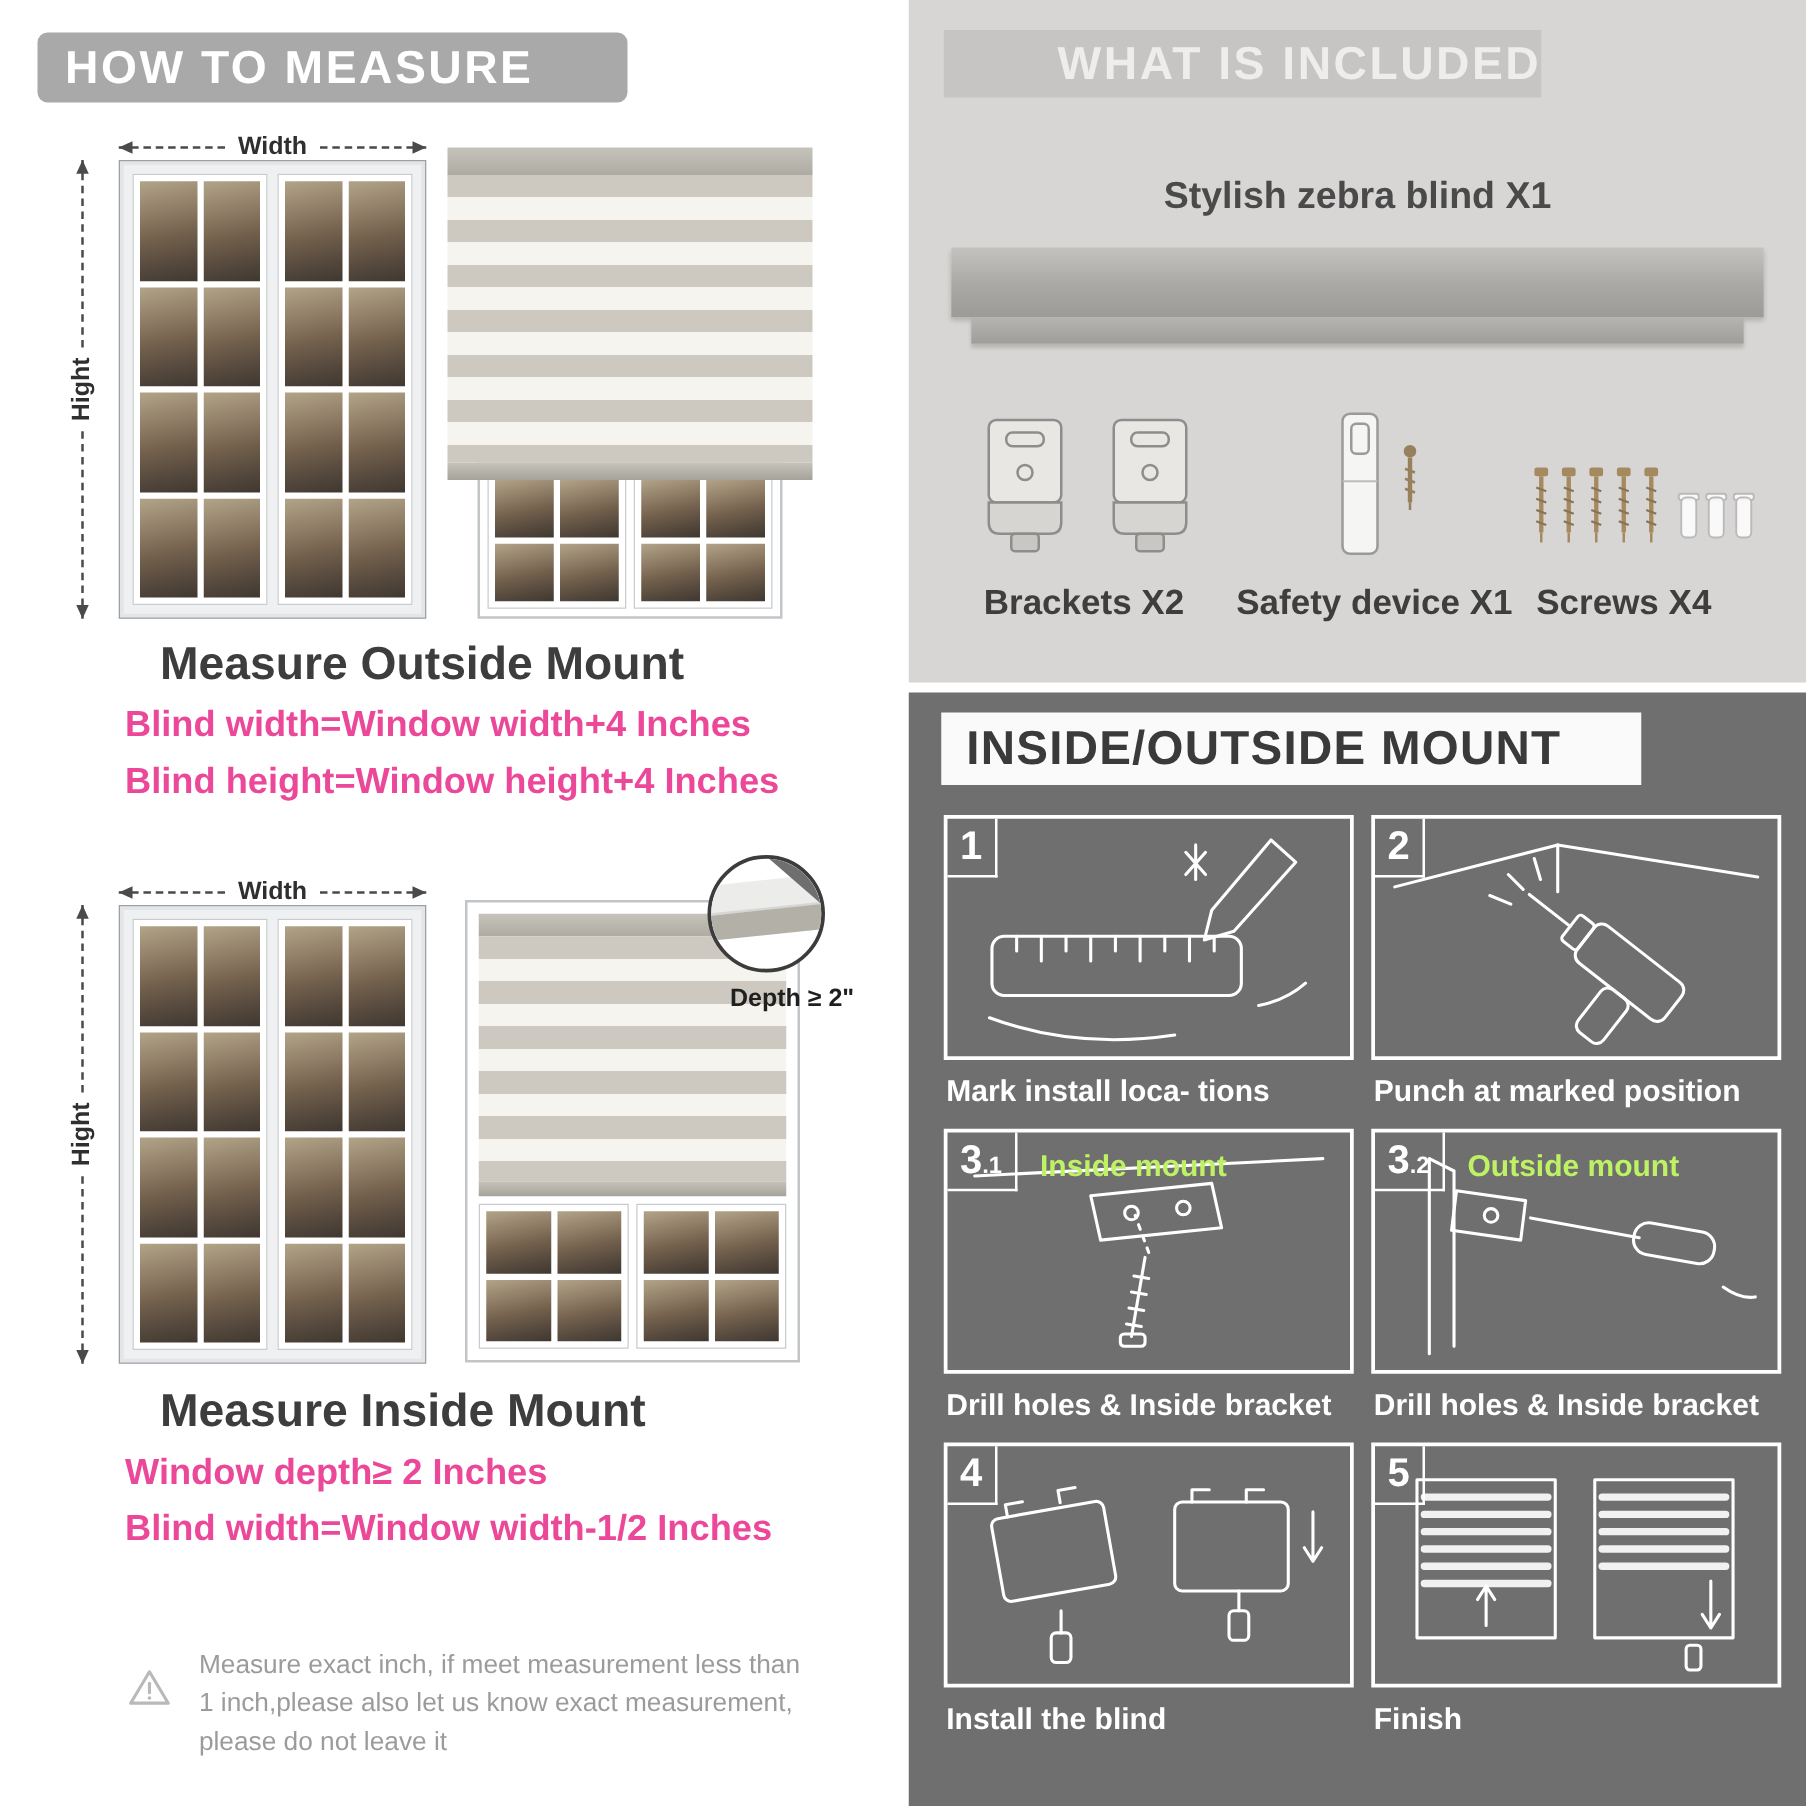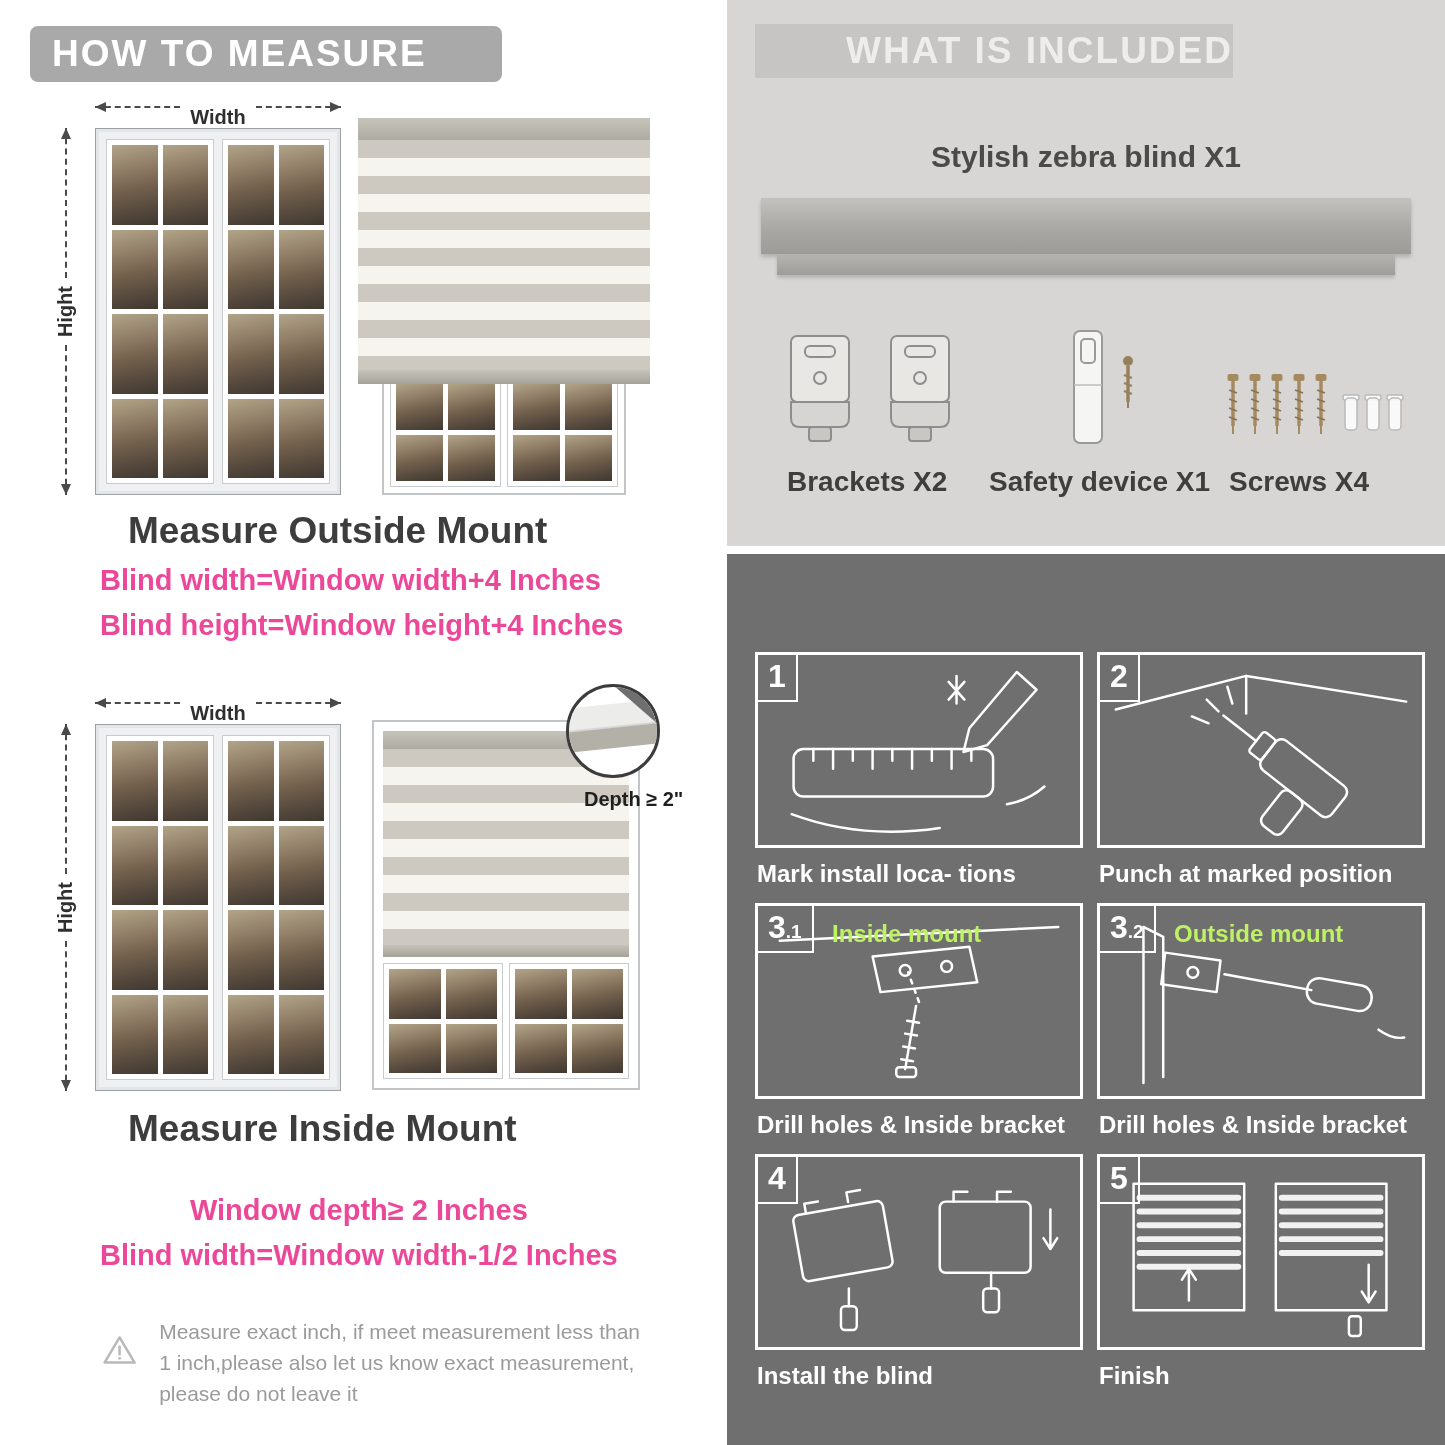--- a/index.html
+++ b/index.html
@@ -11,21 +11,21 @@
        display:flex; align-items:center; padding-left:22px; color:#fff; font-size:37px; font-weight:bold; letter-spacing:2px;}
 
   .window {position:absolute; background:#eef0f2; border:1px solid #9aa0a5; box-shadow:0 0 0 3px #e3e5e7 inset;
            padding:10px; display:flex; gap:8px;}
   .casement {flex:1; background:#fff; border:1px solid #c9ccce; padding:5px;}
   .panes {display:grid; grid-template-columns:1fr 1fr; gap:5px; width:100%; height:100%;}
   .r4 {grid-template-rows:repeat(4,1fr);}
   .r2 {grid-template-rows:repeat(2,1fr);}
   .pane {background:linear-gradient(168deg,#b1a488 0%,#93816a 28%,#72604c 55%,#574a3e 78%,#3f3830 100%);}
 
-  .hm {position:absolute; display:flex; align-items:flex-start; color:#2f2f2f; font-weight:bold; font-size:20px;}
+  .hm {position:absolute; display:flex; align-items:center; color:#2f2f2f; font-weight:bold; font-size:20px;}
   .hm .ln {flex:1; border-top:2px dashed #4a4a4a; position:relative; height:0;}
   .hm .ln.l::before {content:""; position:absolute; left:0; top:-6px; border-top:5px solid transparent; border-bottom:5px solid transparent; border-right:11px solid #4a4a4a;}
   .hm .ln.r::after {content:""; position:absolute; right:0; top:-6px; border-top:5px solid transparent; border-bottom:5px solid transparent; border-left:11px solid #4a4a4a;}
   .hm .lab {padding:0 10px;}
 
   .vm {position:absolute; display:flex; flex-direction:column; align-items:center; color:#2f2f2f; font-weight:bold; font-size:20px;}
   .vm .ln {flex:1; border-left:2px dashed #4a4a4a; width:0; position:relative;}
   .vm .ln.t::before {content:""; position:absolute; top:0; left:-6px; border-left:5px solid transparent; border-right:5px solid transparent; border-bottom:11px solid #4a4a4a;}
   .vm .ln.b::after {content:""; position:absolute; bottom:0; left:-6px; border-left:5px solid transparent; border-right:5px solid transparent; border-top:11px solid #4a4a4a;}
   .vm .lab {writing-mode:vertical-rl; transform:rotate(180deg); padding:8px 0;}
@@ -54,21 +54,21 @@
   .figB .cas {height:18px;}
   .figB .stripes {height:196px;}
   .figB .rail {height:12px;}
   .figB .win {flex:1; margin-top:6px; display:flex; gap:6px;}
 
   .h2 {position:absolute; font-size:37px; font-weight:bold; color:#3d3d3d;margin-left:28px;}
   .h2a {left:100px; top:510px;}
   .h2b {left:100px; top:1108px;}
   .spec {position:absolute; font-size:29px; font-weight:bold; color:#ec4899; line-height:45px;}
   .speca {left:100px; top:558px;}
-  .specb {left:100px; top:1188px;text-align:center;}
+  .specb {left:100px; top:1156px;}
 
   .depth-circle {position:absolute; left:566px; top:684px; width:94px; height:94px; background:#fff; border:3px solid #3c3c3c; border-radius:50%; overflow:hidden; z-index:5;}
   .dz-frame {position:absolute; left:-12px; top:16px; width:130px; height:24px; background:#ececea; transform:rotate(-6deg); border-bottom:2px solid #d6d6d4;}
   .dz-cas {position:absolute; left:-12px; top:40px; width:130px; height:20px; background:#b3b0a8; transform:rotate(-6deg);}
   .dz-dark {position:absolute; right:-2px; top:-2px; width:46px; height:40px; background:#6f6f6f; clip-path:polygon(0 0,100% 0,100% 100%);}
   .depth-label {position:absolute; left:584px; top:788px; font-size:20px; font-weight:bold; color:#1f1f1f; z-index:5;}
 
   .warn {position:absolute; left:102px; top:1312px; width:545px; display:flex; gap:22px; align-items:flex-start;}
   .warn-text {font-size:21px; color:#9b9b9b; line-height:31px; padding-top:4px;}
 
@@ -329,20 +329,23 @@
           <rect x="170" y="30" width="12" height="32" rx="4"></rect>
       </g>
     </svg>
 
     <div class="inc-label lb1">Brackets X2</div>
     <div class="inc-label lb2">Safety device X1</div>
     <div class="inc-label lb3">Screws X4</div>
   </div>
 
   <div class="pMnt">
+    <div class="hdr">
+      <span>INSIDE/OUTSIDE MOUNT</span>
+    </div>
 
     <div class="steps">
 
       <div class="step">
         <div class="step-box">
           <div class="step-num"><span>1</span><span class="sub"></span></div>
           <svg class="step-art" viewBox="0 0 326 190">
             <g class="art">
               <path d="M193 26 l16 18 M209 26 l-16 18 M201 20 v28"></path>
               <path d="M262 16 l20 18 -50 56 -24 7 6 -24 z"></path>

